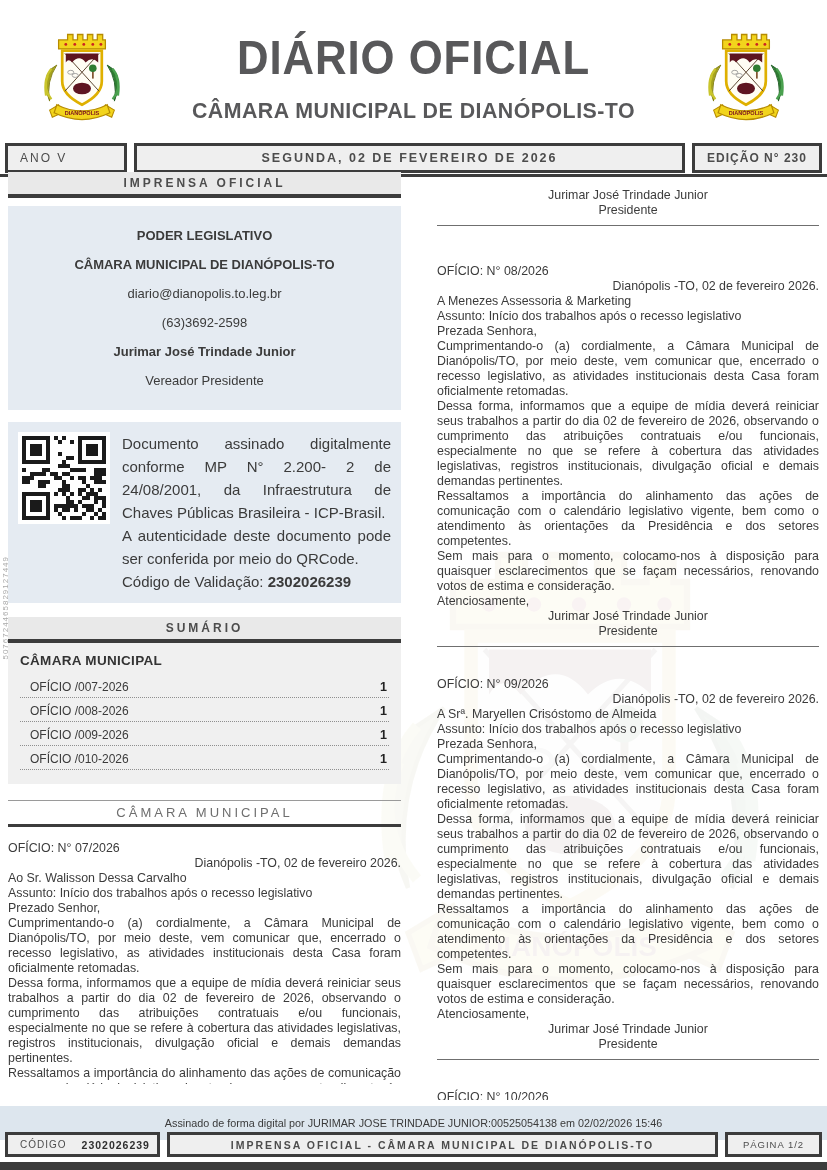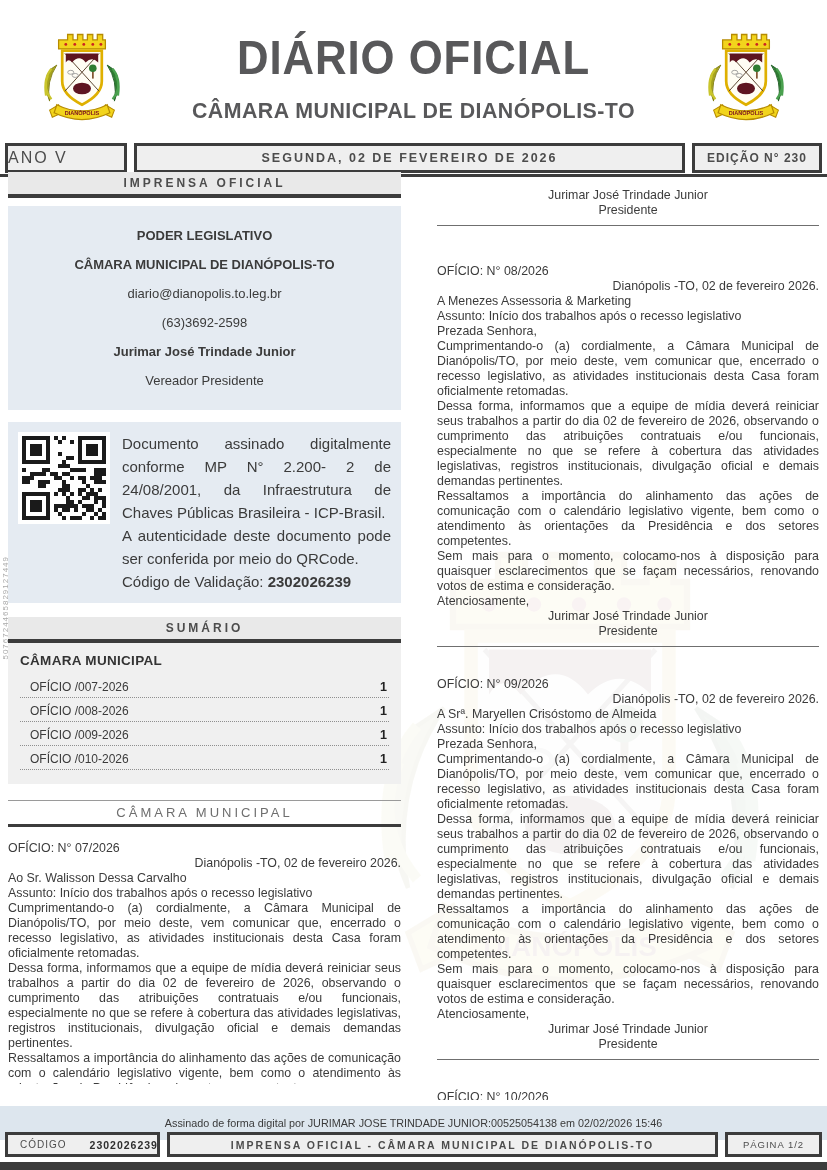--- a/index.html
+++ b/index.html
@@ -9,21 +9,21 @@
   .crest{position:absolute;top:22px;width:108px;height:115px;}
   .crest-left{left:28px;}
   .crest-right{left:692px;}
   .masthead{position:absolute;left:150px;right:150px;top:30px;text-align:center;color:#58585a;}
   .masthead .title{font-size:46px;font-weight:bold;letter-spacing:1px;transform:scaleX(.95) scaleY(1.05);transform-origin:center;}
   .masthead .subtitle{font-size:22px;font-weight:bold;margin-top:14px;letter-spacing:.5px;transform:scaleX(.97);}
   .tripbar{position:absolute;left:5px;right:5px;display:grid;gap:7px;}
   .tripbar .cell{border:3px solid #3c3c3c;background:#efefef;display:flex;align-items:center;color:#4c4c4c;}
   #topbar{top:143px;height:24px;grid-template-columns:122px 1fr 130px;}
   #topbar .cell{height:24px;}
-  #topbar .c-left{font-size:16px;letter-spacing:2px;}
+  #topbar .c-left{padding-left:12px;font-size:12px;letter-spacing:2px;}
   #topbar .c-mid{justify-content:center;font-size:12.5px;font-weight:bold;letter-spacing:2px;}
   #topbar .c-right{justify-content:center;font-size:12px;font-weight:bold;letter-spacing:1px;}
   .rule-full{position:absolute;left:0;right:0;height:3px;background:#3c3c3c;}
   
   .col-left{position:absolute;left:8px;top:172px;width:393px;height:912px;overflow:hidden;}
   .col-right{position:absolute;left:437px;top:188px;width:382px;height:912px;overflow:hidden;}
   .bar-header{background:#e9e9e9;border-bottom:4px solid #3c3c3c;text-align:center;
               font-size:12px;font-weight:bold;letter-spacing:3px;color:#4c4c4c;padding:4px 0;}
   .info-box{background:#e5ebf2;margin-top:8px;padding:22px 12px;text-align:center;}
   .info-box .line{font-size:13px;margin:0 0 14px 0;color:#3b3b3b;}
@@ -47,21 +47,21 @@
   .article .par{text-align:justify;}
   .article .sig-name,.article .sig-role{text-align:center;}
   .art-hr{border:none;border-top:1px solid #6f6f6f;margin:7px 0 0 0;}
   .carry{font-size:12.4px;line-height:15px;text-align:center;}
   .col-right .first-gap{height:24px;}
   .gap16{height:16px;}
   
   .sig-strip{position:absolute;left:0;right:0;top:1106px;height:34px;background:#dde6ee;
              display:flex;align-items:center;justify-content:center;font-size:10.8px;color:#3a3a3a;}
   #footbar{top:1132px;height:25px;grid-template-columns:155px 1fr 97px;}
-  #footbar .c-left{padding-left:12px;font-size:10px;letter-spacing:1px;gap:23px;}
+  #footbar .c-left{padding-left:12px;font-size:10px;letter-spacing:1px;gap:15px;}
   #footbar .c-left .code{font-weight:bold;font-size:10.5px;letter-spacing:1px;color:#2f2f2f;}
   #footbar .c-mid{justify-content:center;font-size:10.5px;font-weight:bold;letter-spacing:2px;}
   #footbar .c-right{justify-content:center;font-size:9.5px;letter-spacing:1px;}
   .bottom-band{position:absolute;left:0;right:0;top:1162px;height:8px;background:#3c3c3c;}
   
   .side-number{position:absolute;left:1px;top:556px;writing-mode:vertical-rl;transform:rotate(180deg);
                font-size:8px;color:#a9a9a9;letter-spacing:1px;}
   .watermark{position:absolute;left:300px;top:500px;width:540px;height:560px;opacity:.05;
              filter:grayscale(35%);pointer-events:none;}
 </style>
@@ -338,20 +338,21 @@
     </div>
 
     <div class="section-divider">CÂMARA MUNICIPAL</div>
 
     <div id="left-articles">
         <div class="article">
           <div class="num">OFÍCIO: N° 07/2026</div>
           <div class="dateline">Dianópolis -TO, 02 de fevereiro 2026.</div>
           <div>Ao Sr. Walisson Dessa Carvalho</div>
           <div>Assunto: Início dos trabalhos após o recesso legislativo</div>
+          <div>Prezado Senhor,</div>
           <div class="par">Cumprimentando-o (a) cordialmente, a Câmara Municipal de Dianópolis/TO, por meio deste, vem comunicar que, encerrado o recesso legislativo, as atividades institucionais desta Casa foram oficialmente retomadas.</div>
           <div class="par">Dessa forma, informamos que a equipe de mídia deverá reiniciar seus trabalhos a partir do dia 02 de fevereiro de 2026, observando o cumprimento das atribuições contratuais e/ou funcionais, especialmente no que se refere à cobertura das atividades legislativas, registros institucionais, divulgação oficial e demais demandas pertinentes.</div>
           <div class="par">Ressaltamos a importância do alinhamento das ações de comunicação com o calendário legislativo vigente, bem como o atendimento às orientações da Presidência e dos setores competentes.</div>
           <div class="par">Sem mais para o momento, colocamo-nos à disposição para quaisquer esclarecimentos que se façam necessários, renovando votos de estima e consideração.</div>
         </div>
       </div>
   </div>
 
   <div class="col-right">
     <div class="carry">

